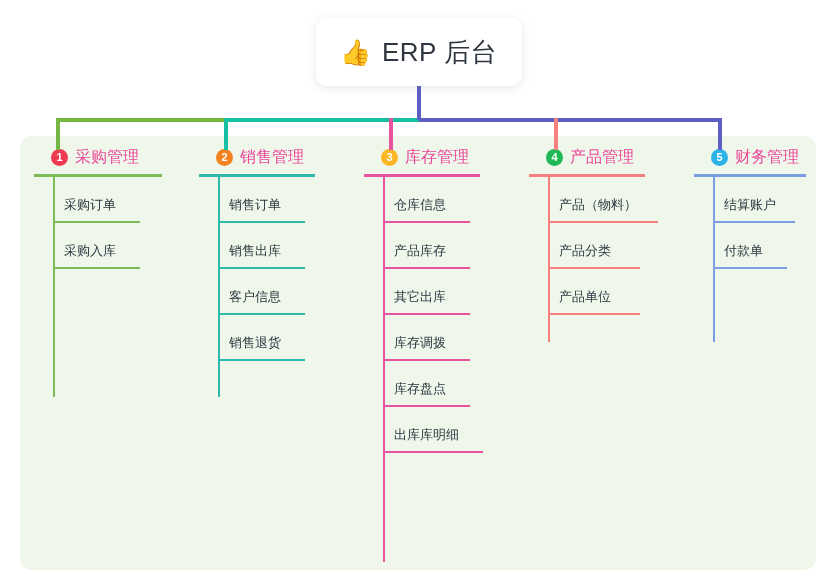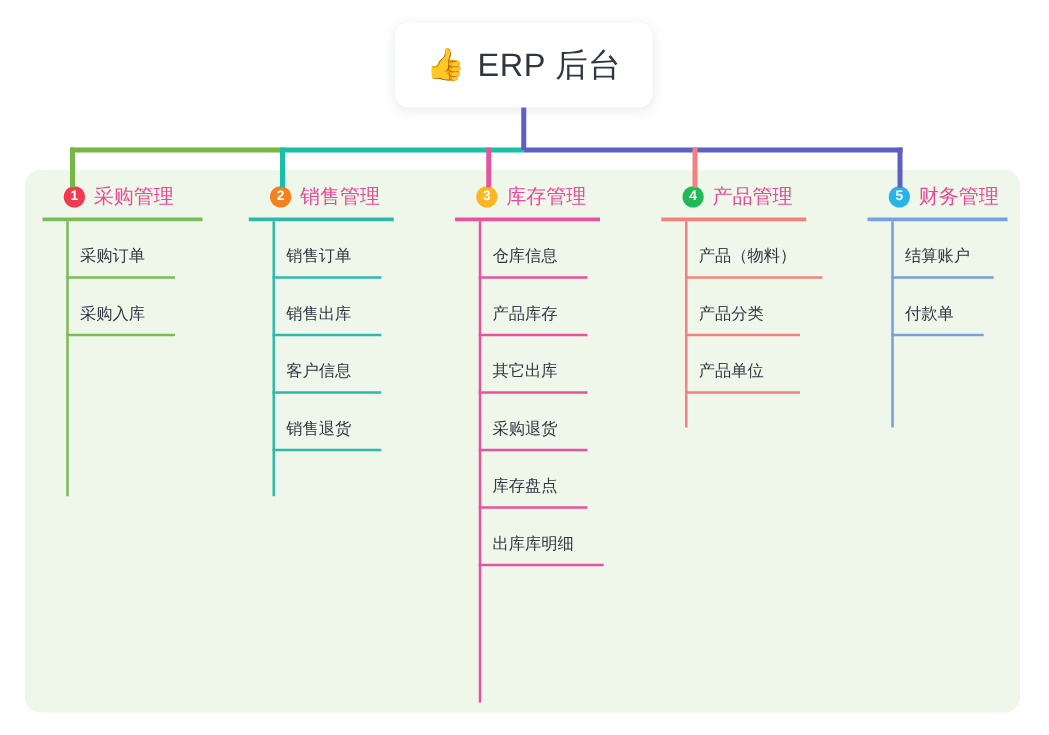--- a/index.html
+++ b/index.html
@@ -233,21 +233,21 @@
           </div>
           <div class="leaf">
             <span class="leaf-label">产品库存</span>
             <div class="leaf-rule" style="width: 87px; background: rgb(232, 83, 159);"></div>
           </div>
           <div class="leaf">
             <span class="leaf-label">其它出库</span>
             <div class="leaf-rule" style="width: 87px; background: rgb(232, 83, 159);"></div>
           </div>
           <div class="leaf">
-            <span class="leaf-label">采购退货</span>
+            <span class="leaf-label">库存调拨</span>
             <div class="leaf-rule" style="width: 87px; background: rgb(232, 83, 159);"></div>
           </div>
           <div class="leaf">
             <span class="leaf-label">库存盘点</span>
             <div class="leaf-rule" style="width: 87px; background: rgb(232, 83, 159);"></div>
           </div>
           <div class="leaf">
             <span class="leaf-label">出库库明细</span>
             <div class="leaf-rule" style="width: 100px; background: rgb(232, 83, 159);"></div>
           </div>

